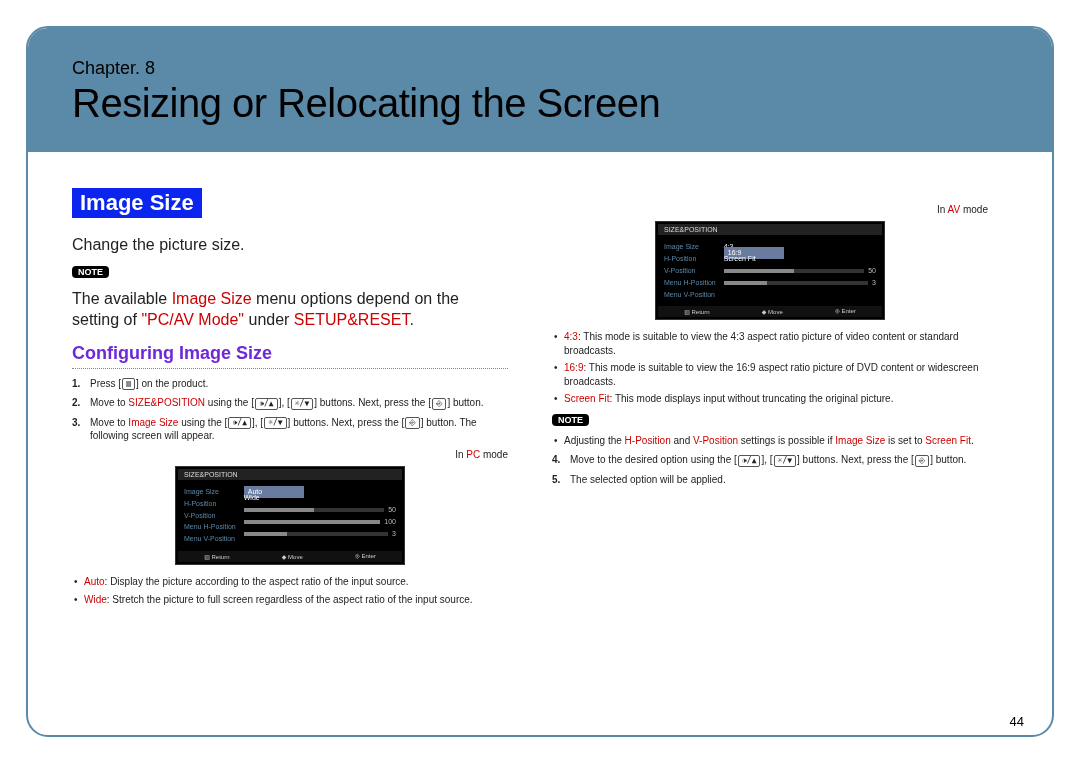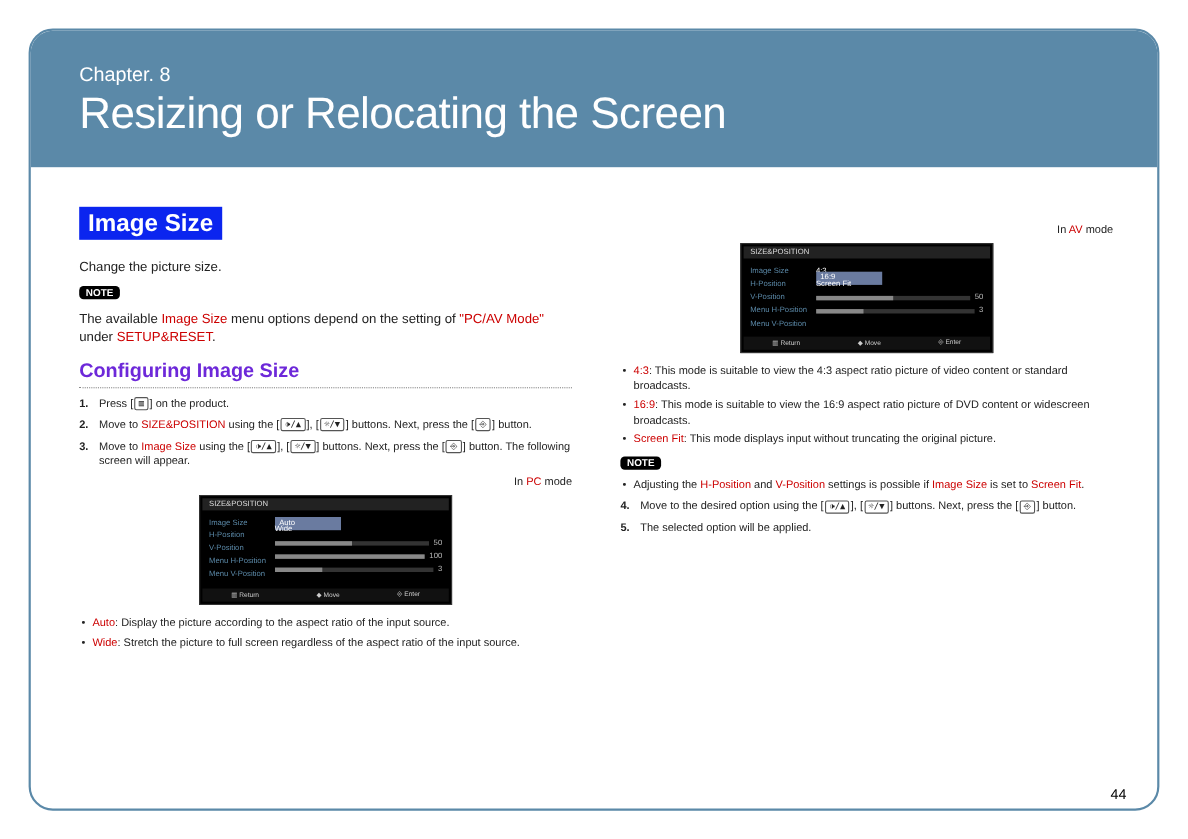--- a/index.html
+++ b/index.html
@@ -23,36 +23,36 @@
   }
   .pageno {
     position: absolute;
     right: 56px;
     bottom: 34px;
     font-size: 13px;
     color: #000000;
   }
   .header {
     background: #5b89a8;
-    color: #ffffff;
+    color: #000000;
     padding: 30px 44px 26px 44px;
   }
   .chapter {
     font-size: 18px;
     font-weight: 400;
     margin-bottom: 2px;
   }
   .title {
     font-size: 40px;
     font-weight: 400;
     letter-spacing: -0.5px;
   }
   .content {
     display: flex;
-    padding: 36px 40px 0 44px;
+    padding: 36px 64px 0 44px;
     gap: 44px;
   }
   .col { flex: 1; font-size: 10px; color: #222; }
   .colleft { flex: 1; }
   .colright { flex: 1; margin-top: 10px;}
   .section-badge {
     display: inline-block;
     background: #0b25ef;
     color: #fff;
     font-weight: 700;
@@ -61,21 +61,21 @@
     margin-bottom: 10px;
   }
   .subtitle {
     font-size: 18px;
     font-weight: 700;
     color: #6d28d9;
     border-bottom: 1px dotted #888;
     padding-bottom: 4px;
     margin: 12px 0 8px 0;
   }
-  .p { font-size: 12px; margin: 6px 0; line-height: 1.35; }
+  .p { font-size: 16px; margin: 6px 0; line-height: 1.35; }
   .note-badge {
     display: inline-block;
     background: #000000;
     color: #fff;
     font-size: 9px;
     font-weight: 700;
     padding: 1px 6px;
     border-radius: 4px;
     margin: 4px 0;
   }

